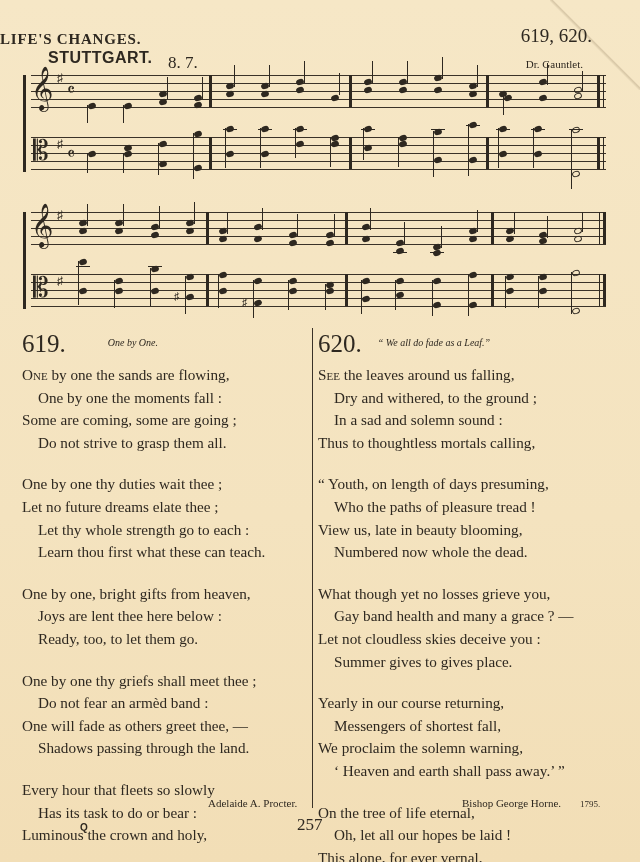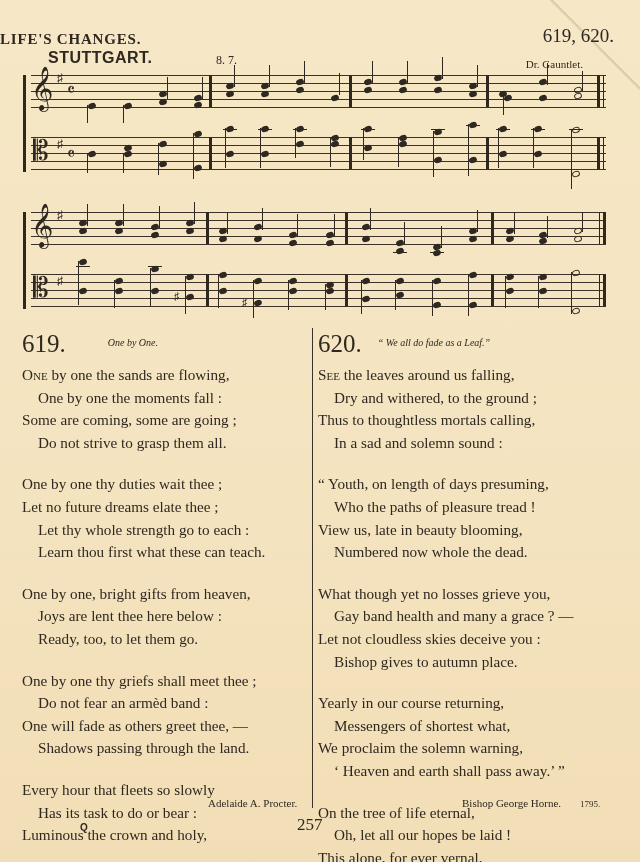--- a/index.html
+++ b/index.html
@@ -15,28 +15,28 @@
     .fold {
       position: absolute; right: 0; top: 0; width: 90px; height: 90px;
       background: linear-gradient(225deg, rgba(255,255,255,0) 48%, rgba(120,100,70,0.25) 49%, rgba(255,255,255,0) 51%);
       pointer-events: none;
     }
     .header-title {
       position: absolute; top: 31px; left: 0; width: 100%; text-align: left;
       font-size: 15px; letter-spacing: 0.8px; font-weight: bold;
     }
     .header-nums {
-      position: absolute; top: 25px; right: 26px; font-size: 19px; font-family: Liberation Serif, serif;
+      position: absolute; top: 25px; right: 48px; font-size: 19px; font-family: Liberation Serif, serif;
     }
     .tune-name {
       position: absolute; top: 49px; left: 48px;
       font-family: "Liberation Sans", "DejaVu Sans", sans-serif;
       font-weight: bold; font-size: 16px; letter-spacing: 0.5px;
     }
-    .tune-meter { position: absolute; top: 53px; left: 168px; font-size: 12px; margin-left: 48px; }
+    .tune-meter { position: absolute; top: 53px; left: 168px; font-size: 17px; }
     .composer { position: absolute; top: 58px; right: 57px; font-size: 11px; }
 
     
     .system { position: absolute; left: 23px; width: 582px; }
     .staff { position: absolute; left: 8px; width: 575px; height: 32px; }
     .staff .line { position: absolute; left: 0; right: 0; height: 1px; background: #3a3228; }
     .brace-bar { position: absolute; left: 0; width: 3px; background: #2e2820; }
     .barline { position: absolute; width: 1px; background: #2e2820; }
     .thick { width: 3px; }
     .note { position: absolute; width: 8px; height: 6px; border-radius: 50%; background: #2e2820; transform: rotate(-20deg); }
@@ -380,38 +380,38 @@
 
   <div class="col right">
     <div>
       <span class="hymn-num">620.</span>
       <span class="hymn-sub">“ We all do fade as a Leaf.”</span>
     </div>
     <div class="stanzas">
       <div class="stanza">
         <div class="ln"><span class="sc">See</span> <span>the leaves around us falling,</span></div>
         <div class="ln ind">Dry and withered, to the ground ;</div>
+        <div class="ln ind">In a sad and solemn sound :</div>
         <div class="ln">Thus to thoughtless mortals calling,</div>
-        <div class="ln ind">In a sad and solemn sound :</div>
       </div>
       <div class="stanza">
         <div class="ln">“ Youth, on length of days presuming,</div>
         <div class="ln ind">Who the paths of pleasure tread !</div>
         <div class="ln">View us, late in beauty blooming,</div>
         <div class="ln ind">Numbered now whole the dead.</div>
       </div>
       <div class="stanza">
         <div class="ln">What though yet no losses grieve you,</div>
         <div class="ln ind">Gay band health and many a grace ? —</div>
         <div class="ln">Let not cloudless skies deceive you :</div>
-        <div class="ln ind">Bishop gives to autumn place.</div>
+        <div class="ln ind">Summer gives to gives place.</div>
       </div>
       <div class="stanza">
         <div class="ln">Yearly in our course returning,</div>
-        <div class="ln ind">Messengers of shortest what,</div>
+        <div class="ln ind">Messengers of shortest fall,</div>
         <div class="ln">We proclaim the solemn warning,</div>
         <div class="ln ind">‘ Heaven and earth shall pass away.’ ”</div>
       </div>
       <div class="stanza">
         <div class="ln">On the tree of life eternal,</div>
         <div class="ln ind">Oh, let all our hopes be laid !</div>
         <div class="ln">This alone, for ever vernal,</div>
 
       </div>
     </div>

